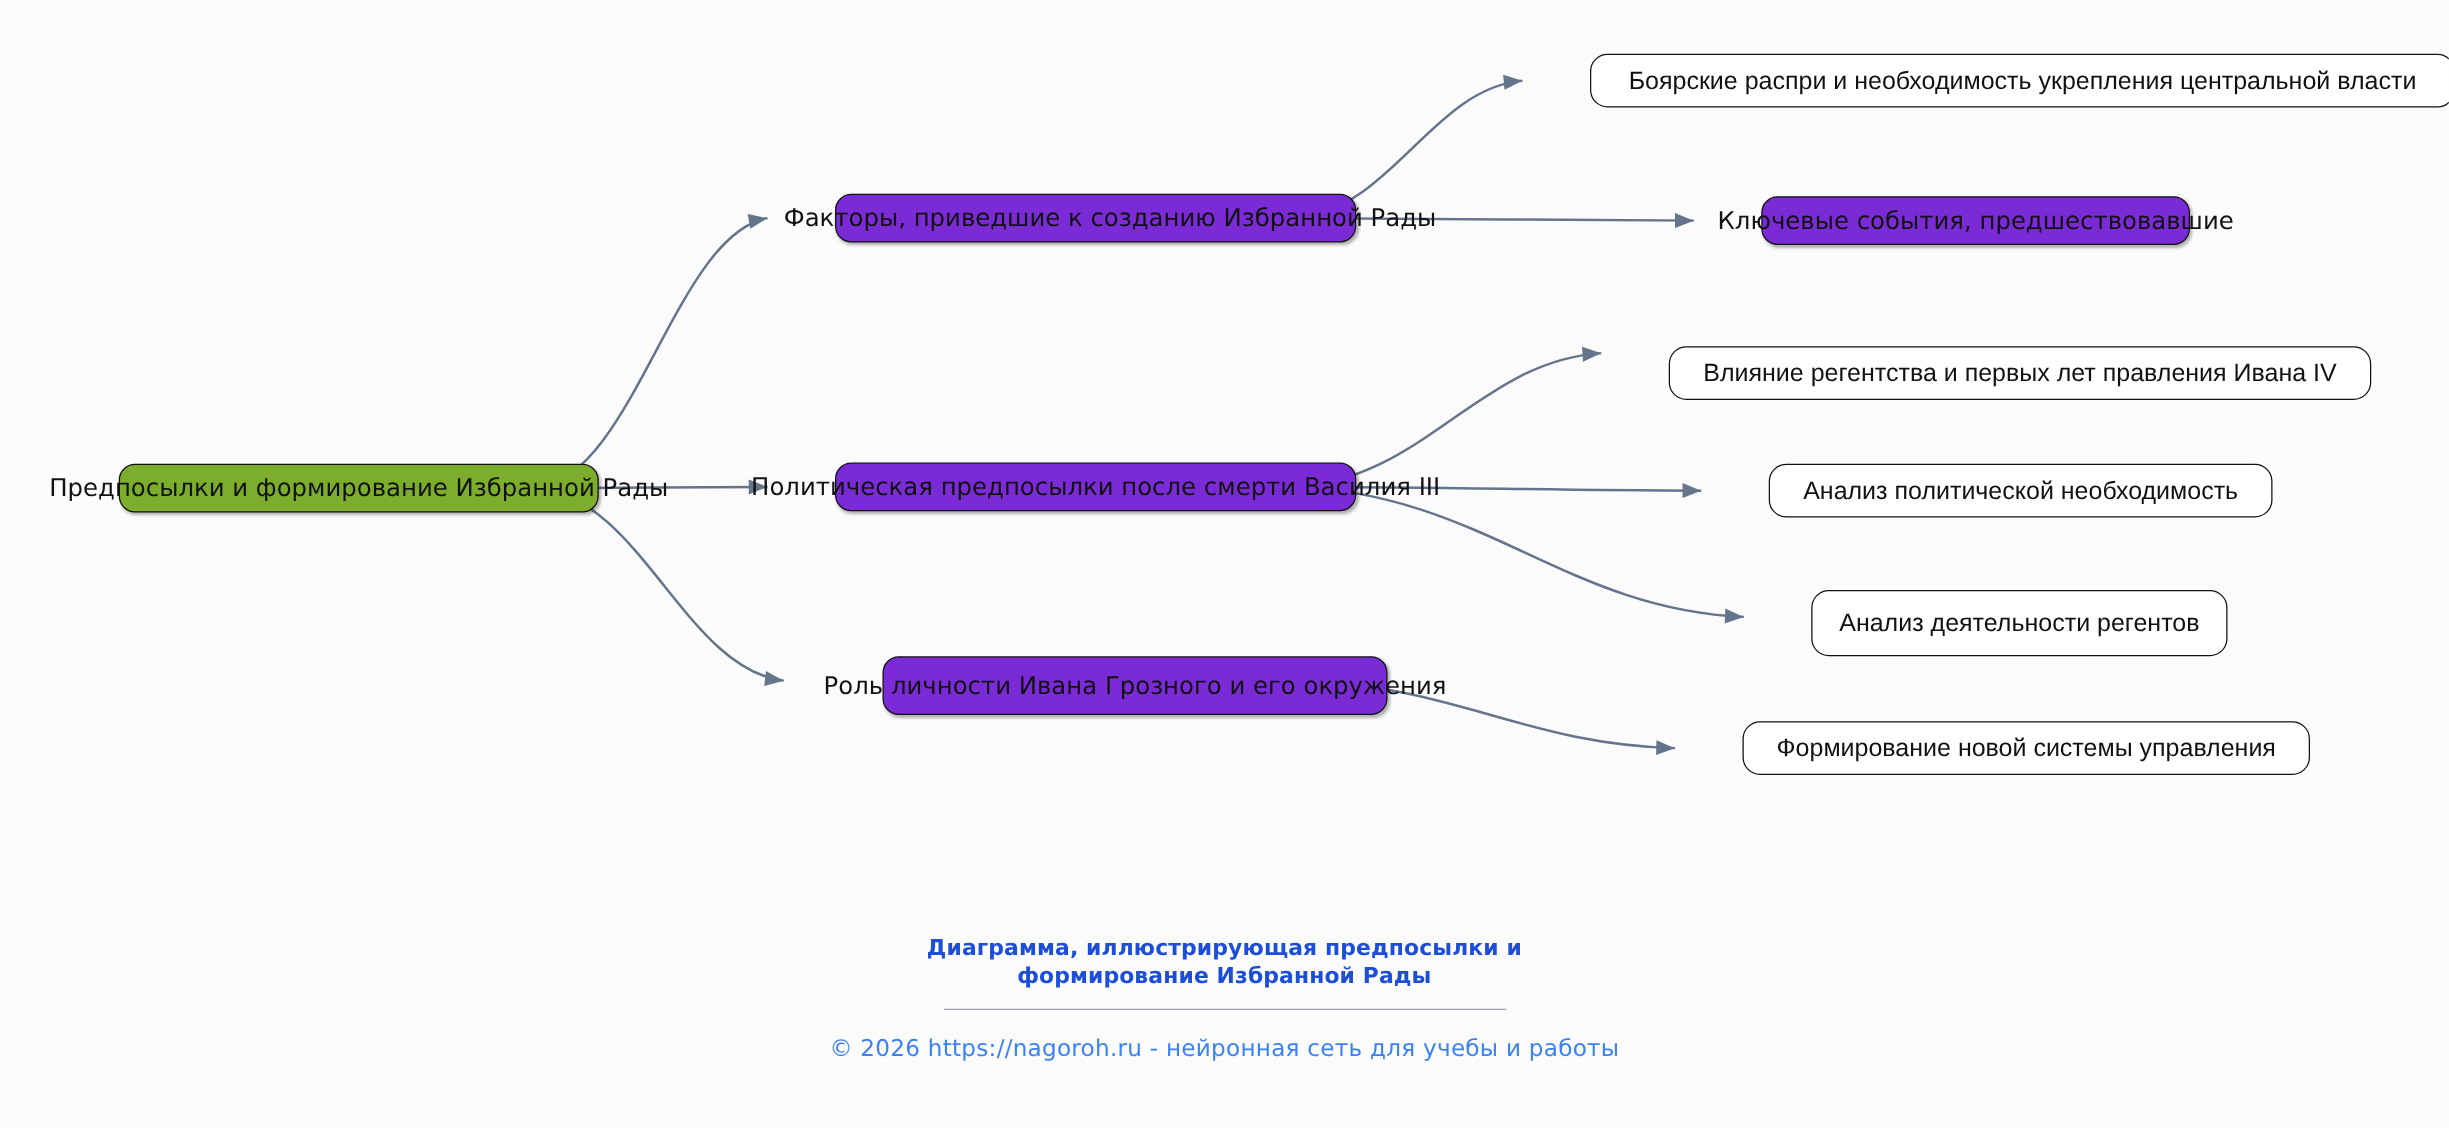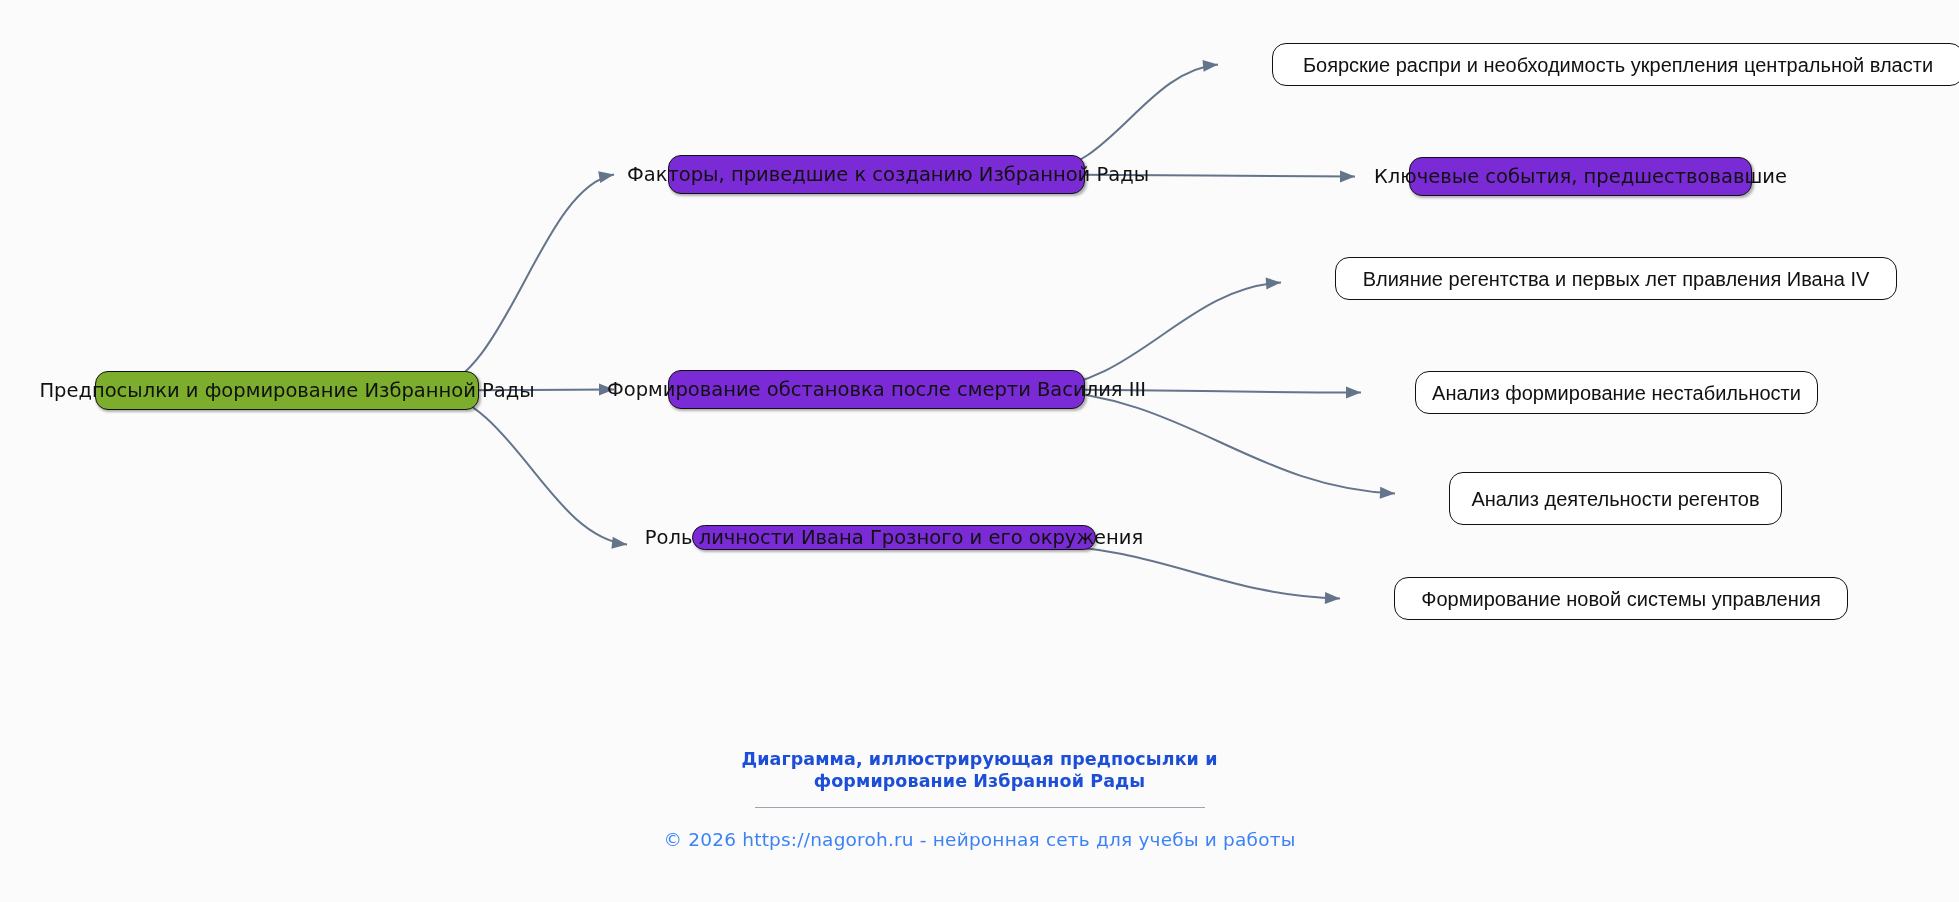--- a/index.html
+++ b/index.html
@@ -130,41 +130,41 @@
 
   <div class="node node-root" style="left: 47px; top: 371px; width: 384px; height: 39px;">
     <span>Предпосылки и формирование Избранной Рады</span>
   </div>
 
   <div class="node node-branch" style="left: 620px; top: 155px; width: 417px; height: 39px; padding-left: 23px;">
     <span>Факторы, приведшие к созданию Избранной Рады</span>
   </div>
 
   <div class="node node-branch" style="left: 620px; top: 370px; width: 417px; height: 39px;">
-    <span>Формирование обстановка после смерти Василия III</span>
+    <span>Политическая предпосылки после смерти Василия III</span>
   </div>
 
-  <div class="node node-branch" style="left: 644px; top: 525px; width: 404px; height: 25px;">
+  <div class="node node-branch" style="left: 658px; top: 525px; width: 404px; height: 47px;">
     <span>Роль личности Ивана Грозного и его окружения</span>
   </div>
 
   <div class="node node-leaf" style="left: 1224px; top: 43px; width: 692px; height: 43px;">
     <span>Боярские распри и необходимость укрепления центральной власти</span>
   </div>
 
   <div class="node node-branch" style="left: 1361px; top: 157px; width: 343px; height: 39px;">
     <span>Ключевые события, предшествовавшие</span>
   </div>
 
-  <div class="node node-leaf" style="left: 1287px; top: 257px; width: 562px; height: 43px;">
+  <div class="node node-leaf" style="left: 1287px; top: 277px; width: 562px; height: 43px;">
     <span>Влияние регентства и первых лет правления Ивана IV</span>
   </div>
 
   <div class="node node-leaf" style="left: 1367px; top: 371px; width: 403px; height: 43px;">
-    <span>Анализ формирование нестабильности</span>
+    <span>Анализ политической необходимость</span>
   </div>
 
   <div class="node node-leaf" style="left: 1401px; top: 472px; width: 333px; height: 53px;">
     <span>Анализ деятельности регентов</span>
   </div>
 
   <div class="node node-leaf" style="left: 1346px; top: 577px; width: 454px; height: 43px;">
     <span>Формирование новой системы управления</span>
   </div>
 

